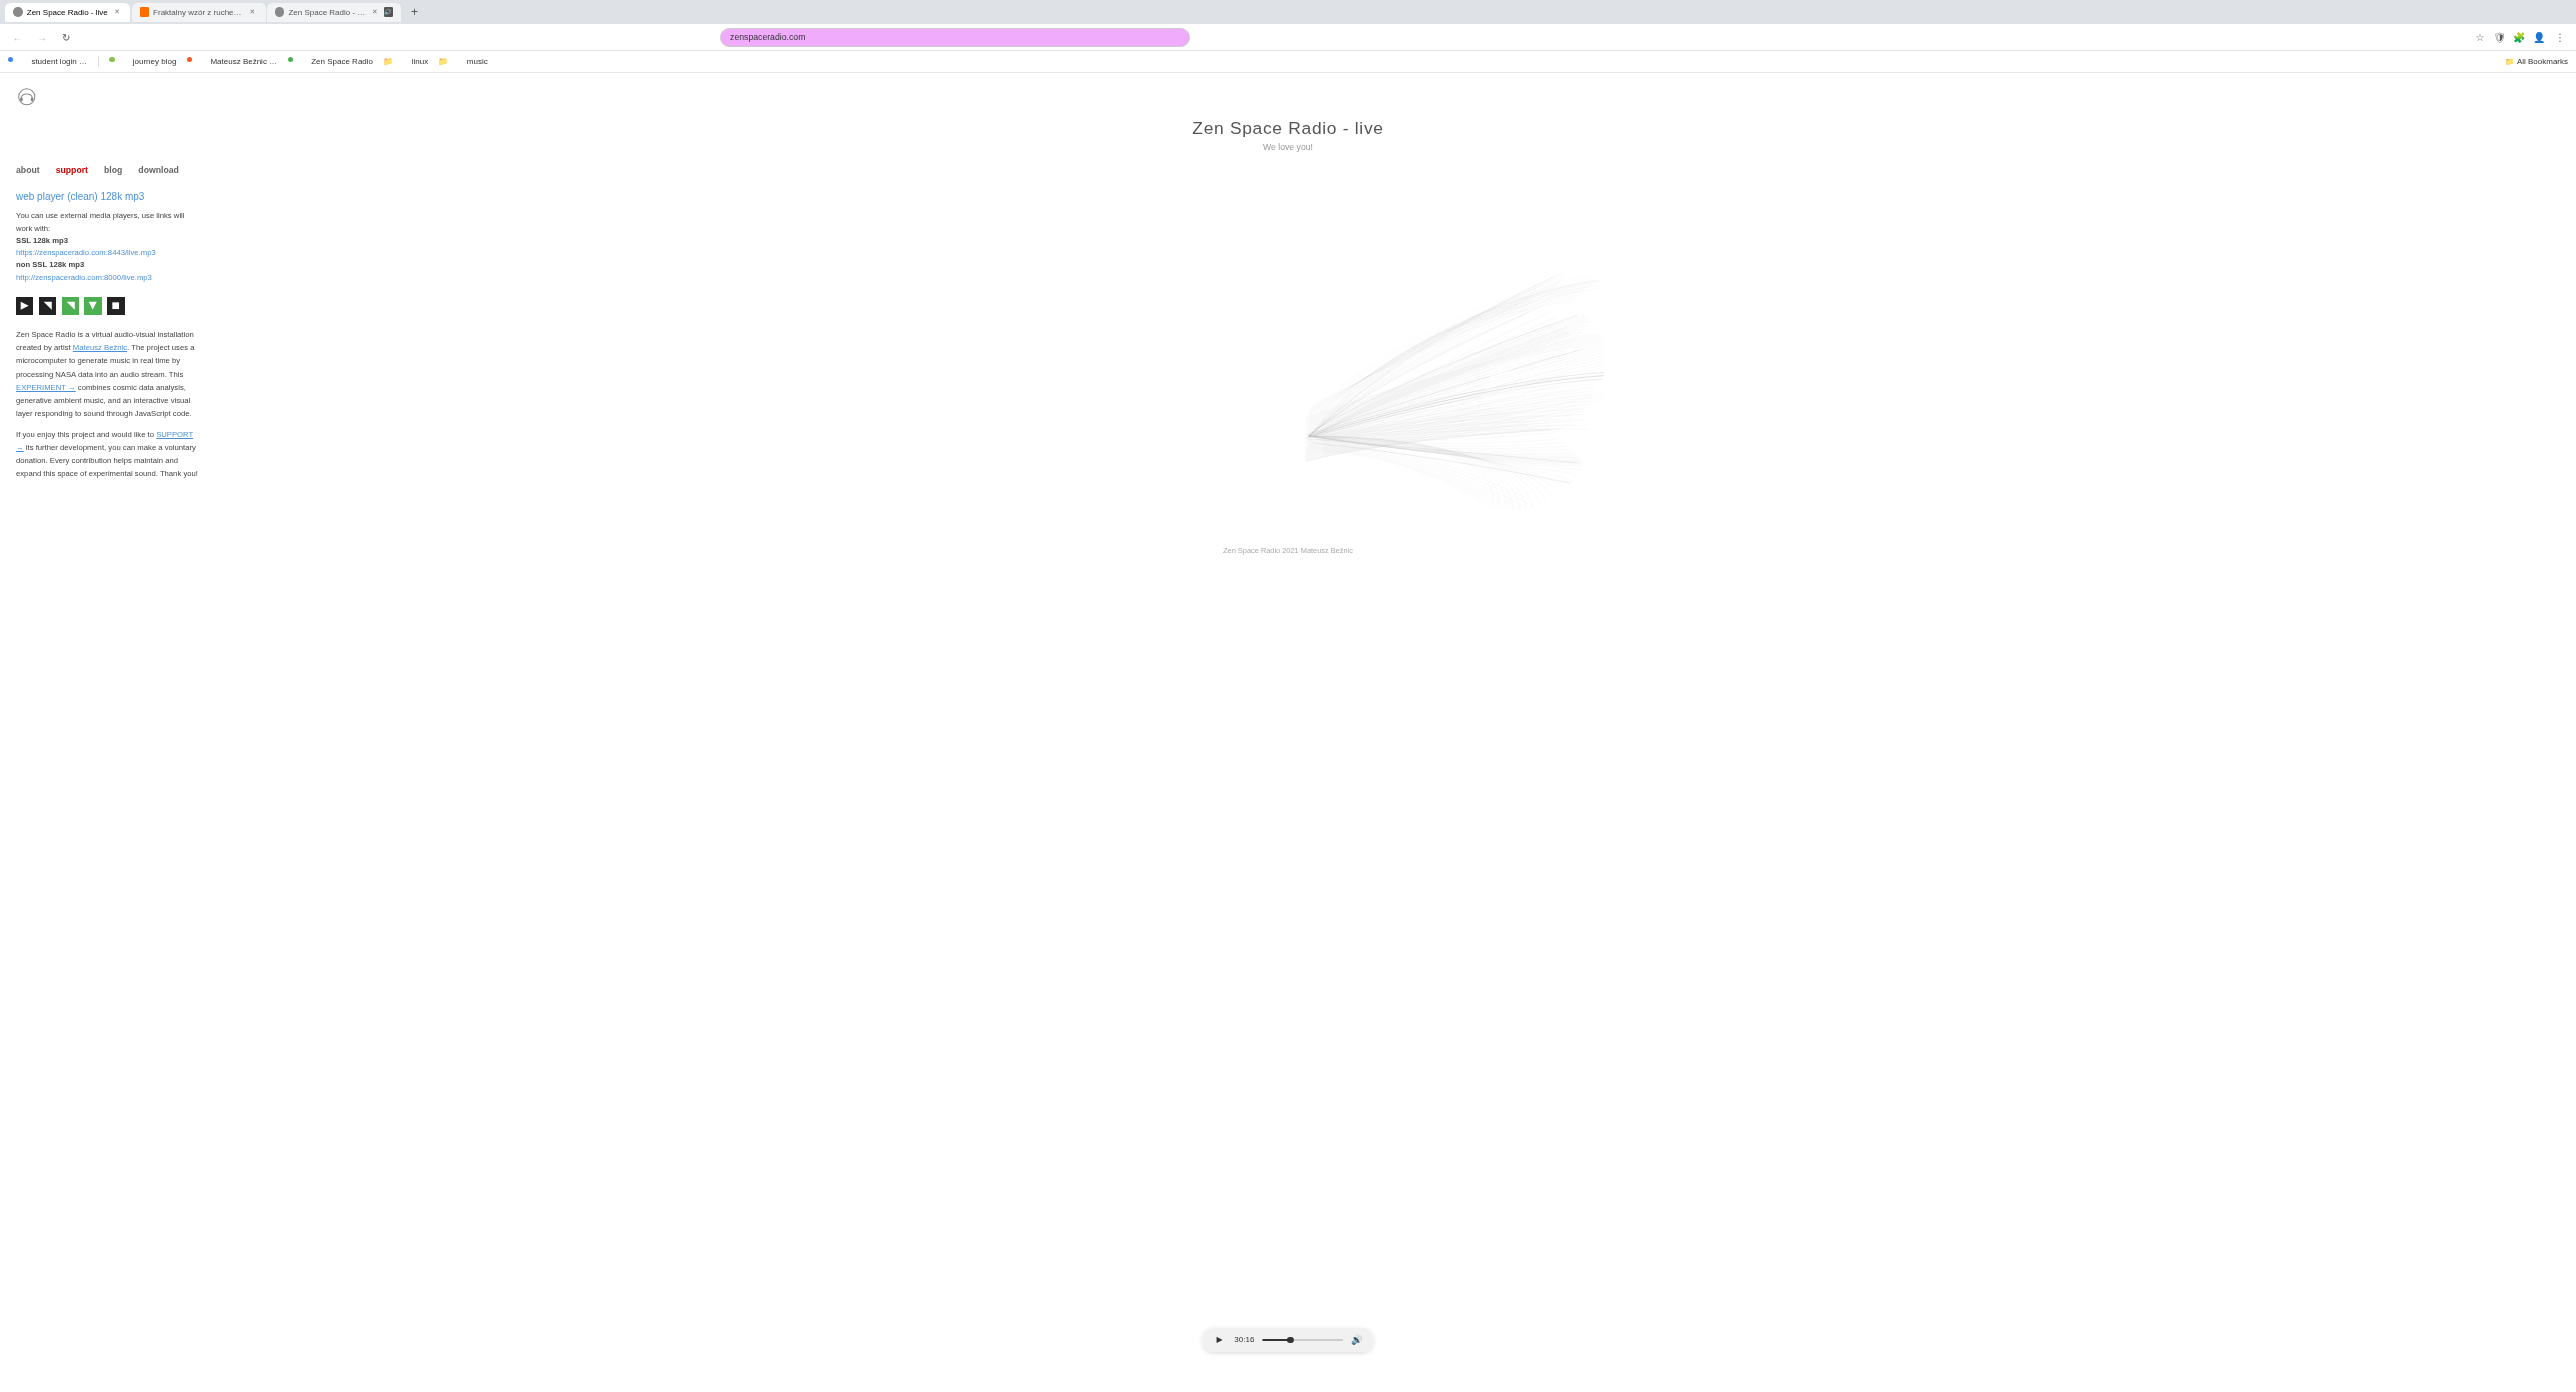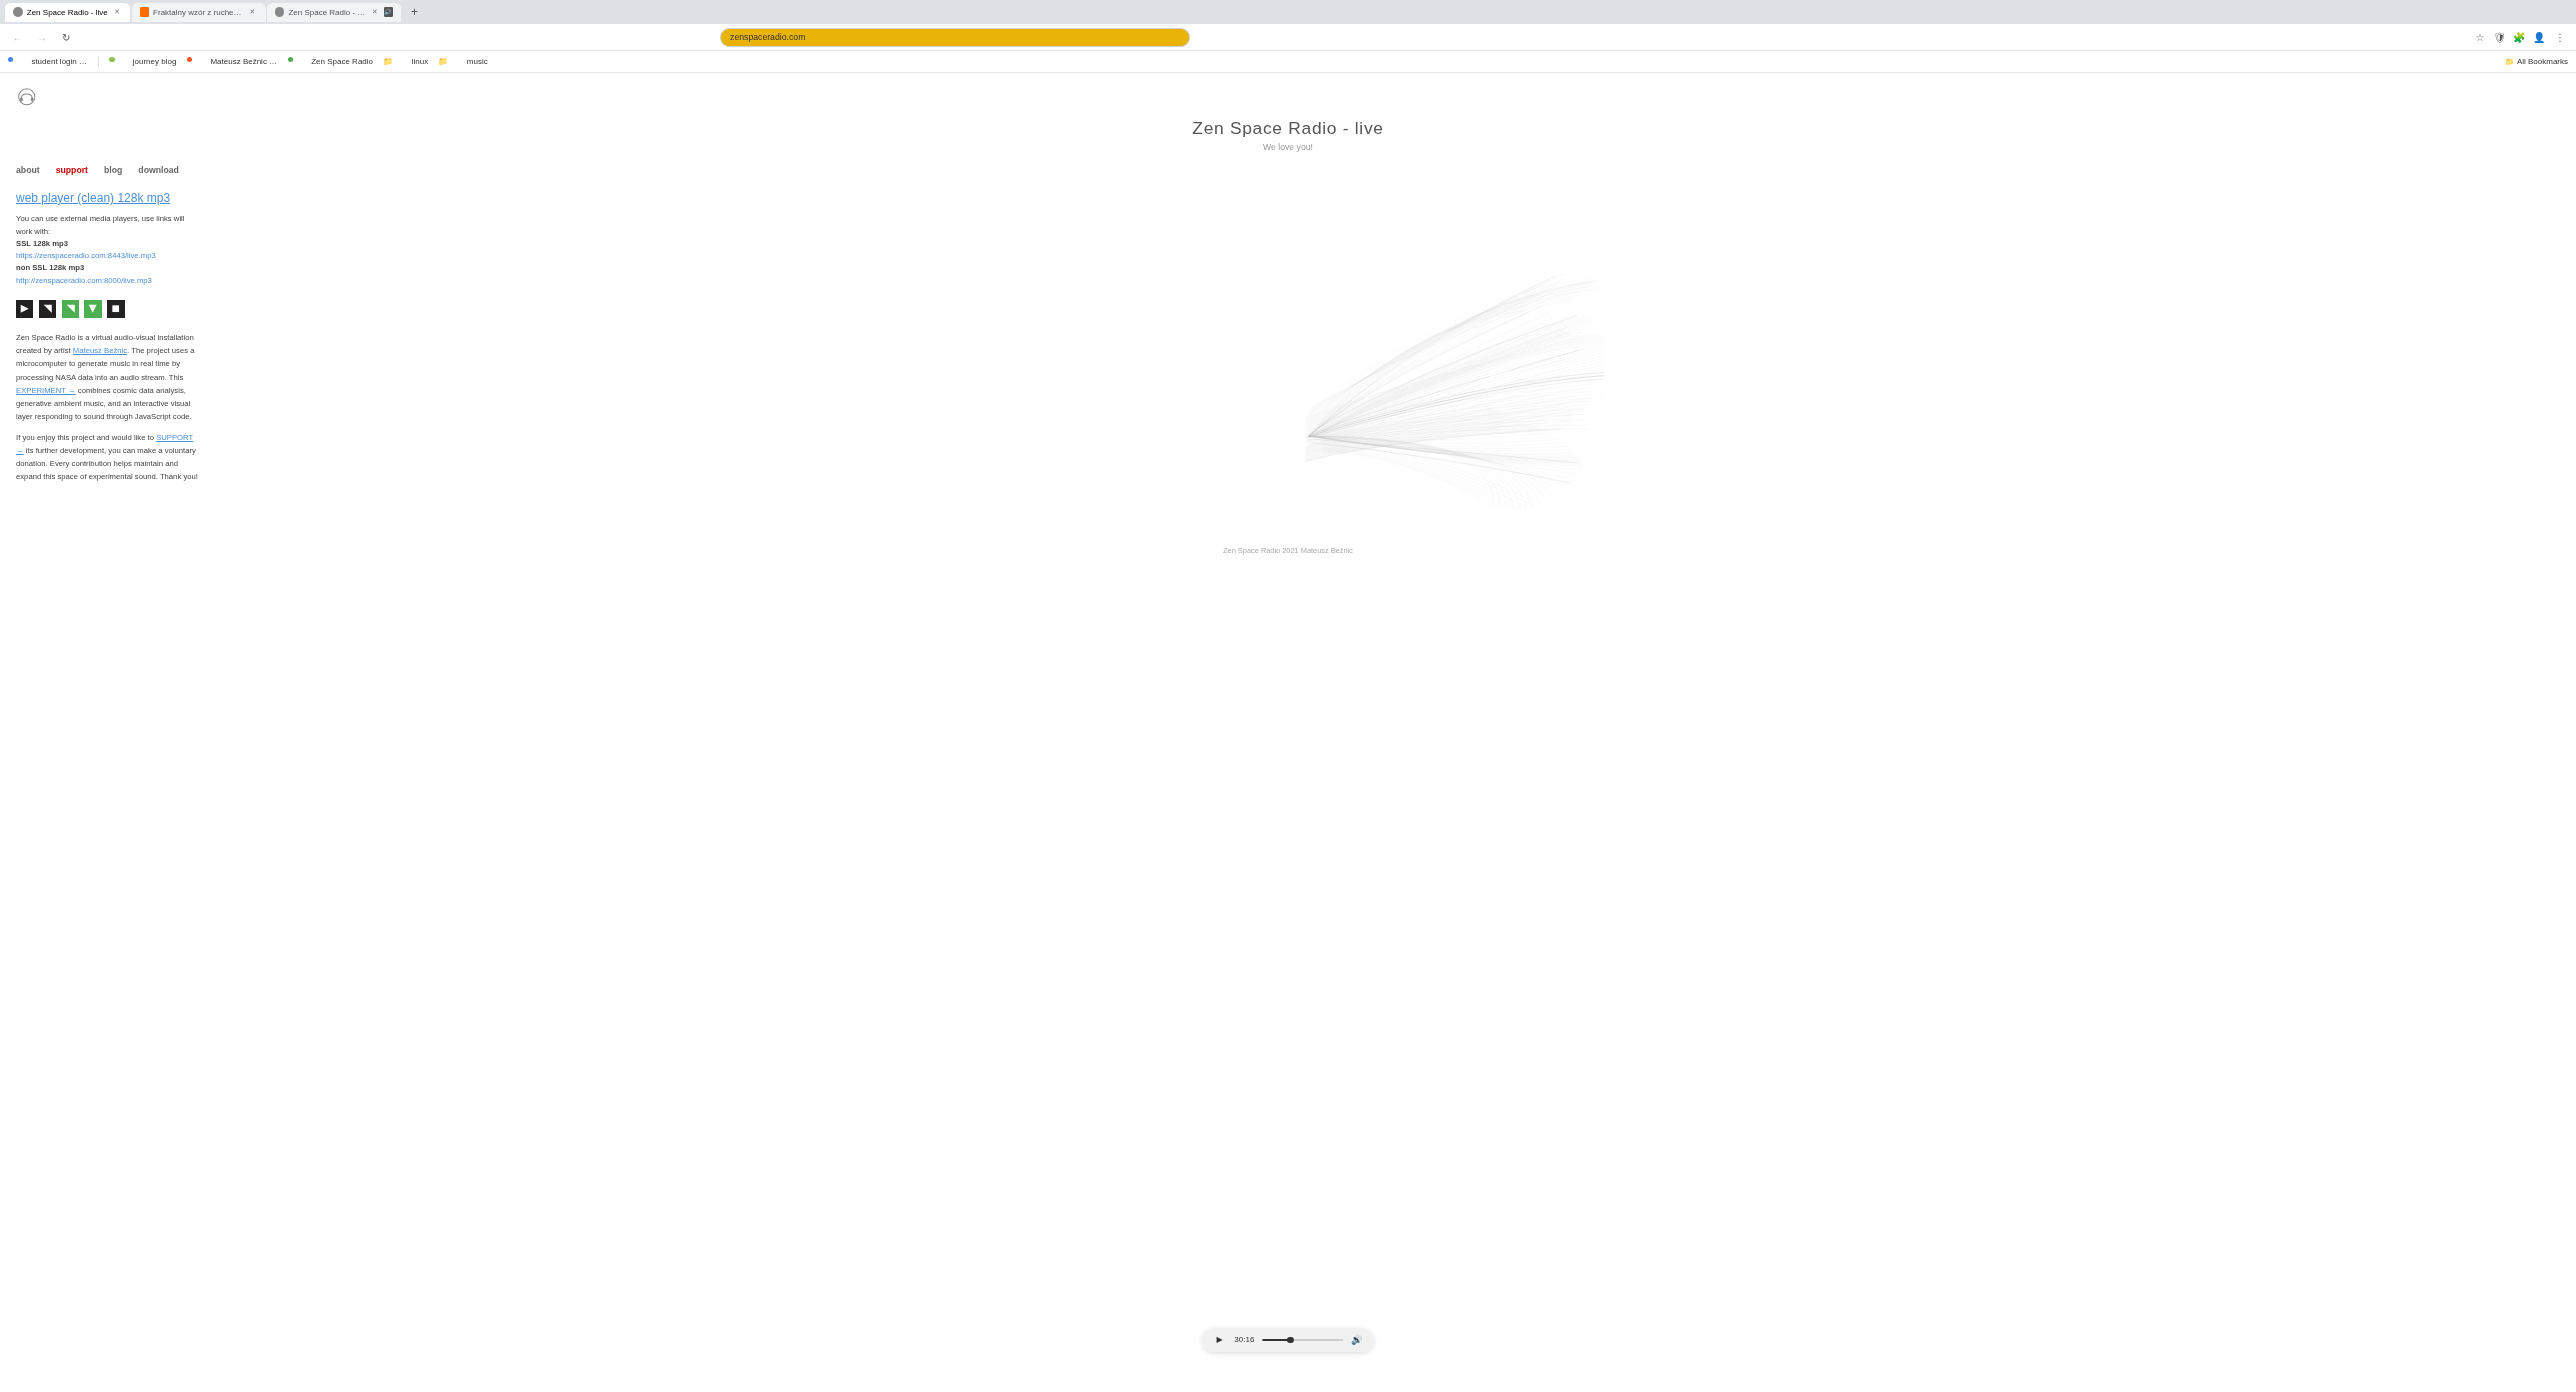--- a/index.html
+++ b/index.html
@@ -11,21 +11,21 @@
     .tab { display: flex; align-items: center; height: 19px; padding: 0 8px; border-radius: 5.4px 5.4px 0 0; font-size: 8px; background: #f1f3f4; color: #555; max-width: 134px; gap: 4px; position: relative; }
     .tab.active { background: #fff; color: #000; }
     .tab-favicon { width: 9.4px; height: 9.4px; border-radius: 1.3px; flex-shrink: 0; }
     .tab-title { overflow: hidden; text-overflow: ellipsis; white-space: nowrap; font-size: 8px; }
     .tab-close { margin-left: auto; width: 10.7px; height: 10.7px; border-radius: 50%; display: flex; align-items: center; justify-content: center; font-size: 6.7px; color: #777; cursor: pointer; flex-shrink: 0; }
     .tab-add { width: 19px; height: 19px; display: flex; align-items: center; justify-content: center; border-radius: 50%; cursor: pointer; font-size: 12px; color: #555; margin-left: 2.7px; }
 
     .toolbar { display: flex; align-items: center; height: 27px; background: #fff; border-bottom: 0.7px solid #e0e0e0; padding: 0 8px; gap: 5.4px; }
     .toolbar-btn { width: 19px; height: 19px; display: flex; align-items: center; justify-content: center; border-radius: 50%; cursor: pointer; color: #555; font-size: 10px; }
     .toolbar-btn.disabled { color: #bbb; cursor: default; }
-    .address-bar { flex: 1; height: 19px; border: 0.7px solid #ccc; border-radius: 9.4px; padding: 0 9.4px; font-size: 8.7px; background: #eab308; display: flex; align-items: center; max-width: 470px; margin: 0 auto; }
+    .address-bar { flex: 1; height: 19px; border: 0.7px solid #ccc; border-radius: 9.4px; padding: 0 9.4px; font-size: 8.7px; background: #f0abfc; display: flex; align-items: center; max-width: 470px; margin: 0 auto; }
     .address-text { font-size: 8.7px; color: #333; }
     .toolbar-right { display: flex; align-items: center; gap: 4px; margin-left: auto; }
     .toolbar-icon { width: 16px; height: 16px; display: flex; align-items: center; justify-content: center; color: #555; font-size: 10px; cursor: pointer; }
 
     .bookmarks-bar { display: flex; align-items: center; height: 21.5px; background: #fff; border-bottom: 0.7px solid #e8e8e8; padding: 0 8px; gap: 10.7px; overflow: hidden; }
     .bookmark-item { display: flex; align-items: flex-start; gap: 18px; font-size: 8px; color: #333; cursor: pointer; white-space: nowrap; }
     .bookmark-dot { width: 5.4px; height: 5.4px; border-radius: 50%; flex-shrink: 0; }
     .bookmark-divider { height: 10.7px; border-left: 0.7px solid #ddd; }
     .bookmarks-right { margin-left: auto; font-size: 8px; color: #333; cursor: pointer; display: flex; align-items: center; gap: 2.7px; }
 
@@ -44,21 +44,21 @@
     
     .site-nav { padding: 10.7px 16px 5.4px 16px; display: flex; gap: 16px; font-weight: bold; }
     .nav-link { font-size: 8.7px; color: #666; text-decoration: none; cursor: pointer; }
     .nav-link.support { color: #cc0000; }
 
     
     .layout { display: flex; width: 100%; }
     .left-panel { width: 215px; flex-shrink: 0; padding: 10.7px 16px; }
     .main-visual { flex: 1; position: relative; display: flex; justify-content: center; align-items: center; }
 
-    .player-link { font-size: 12px; color: #4a90d9; text-decoration: underline; cursor: pointer; margin-bottom: 8px; display: block; }
+    .player-link { font-size: 10px; color: #4a90d9; cursor: pointer; margin-bottom: 8px; display: block; }
     .stream-info { font-size: 7.7px; color: #444; line-height: 1.6; margin-bottom: 10.7px; }
     .stream-info strong { font-weight: bold; }
     .stream-url { color: #4a90d9; }
 
     .social-icons { display: flex; gap: 5.4px; margin: 13.4px 0; }
     .social-icon { width: 17.4px; height: 17.4px; display: flex; align-items: center; justify-content: center; }
 
     .about-text { font-size: 7.7px; color: #444; line-height: 1.7; margin-top: 10.7px; }
     .about-text a { color: #4a90d9; text-decoration: underline; cursor: pointer; }
     .about-text p { margin-bottom: 8px; }

